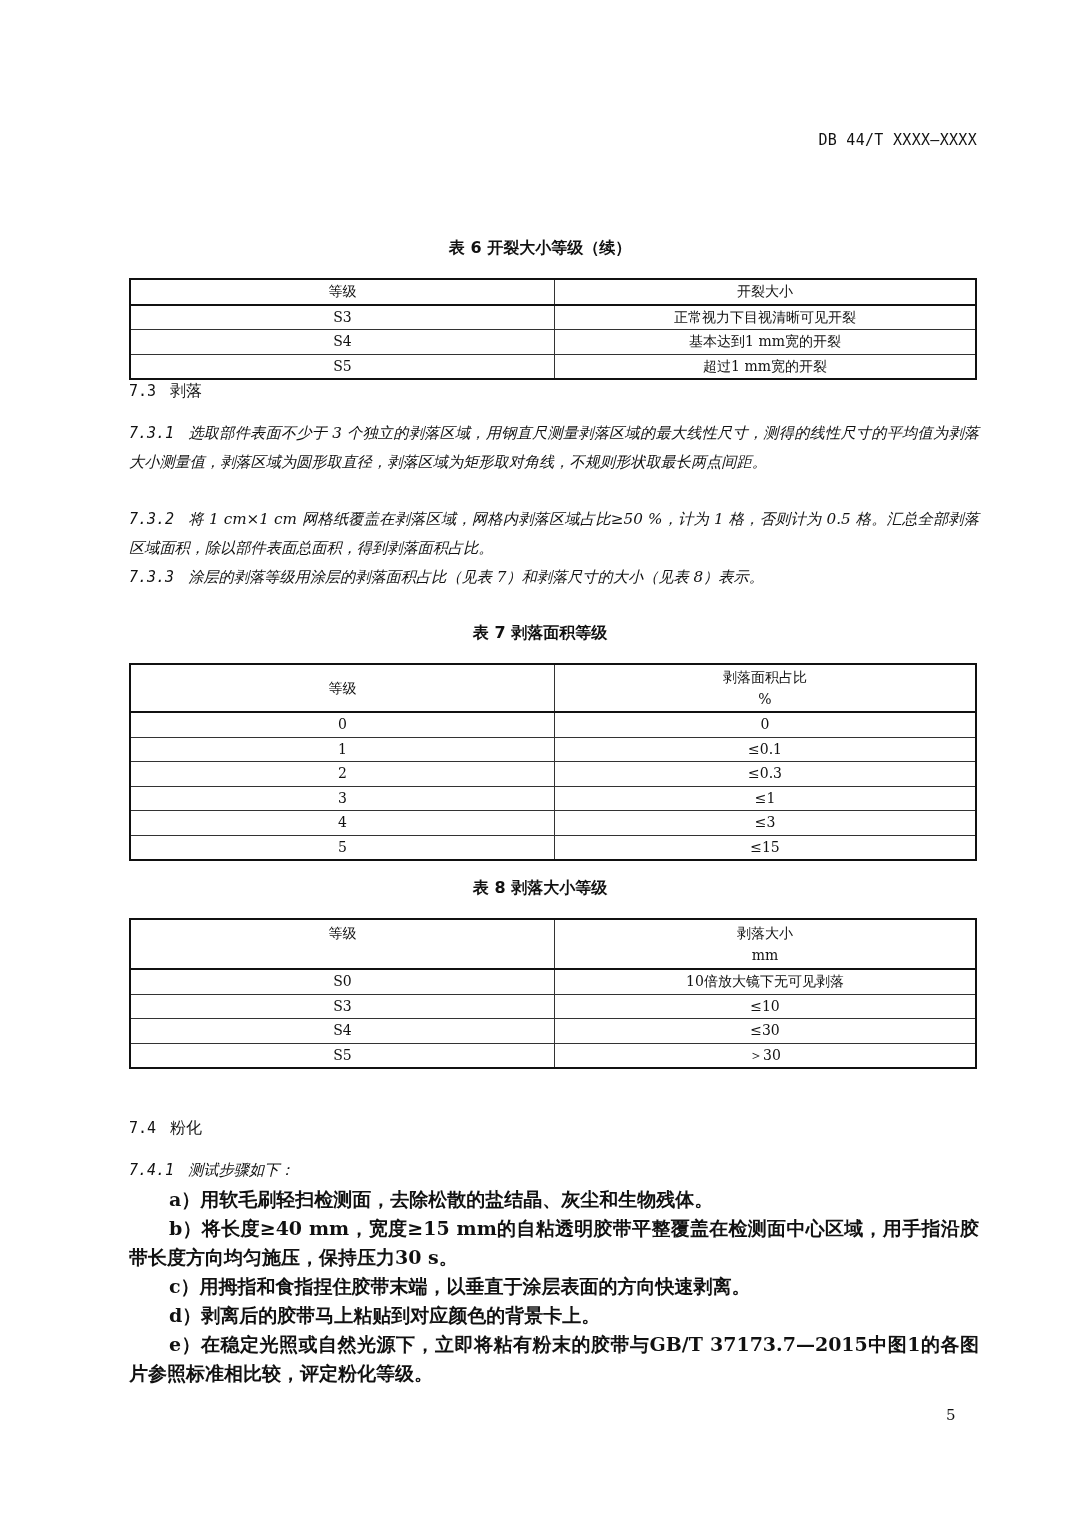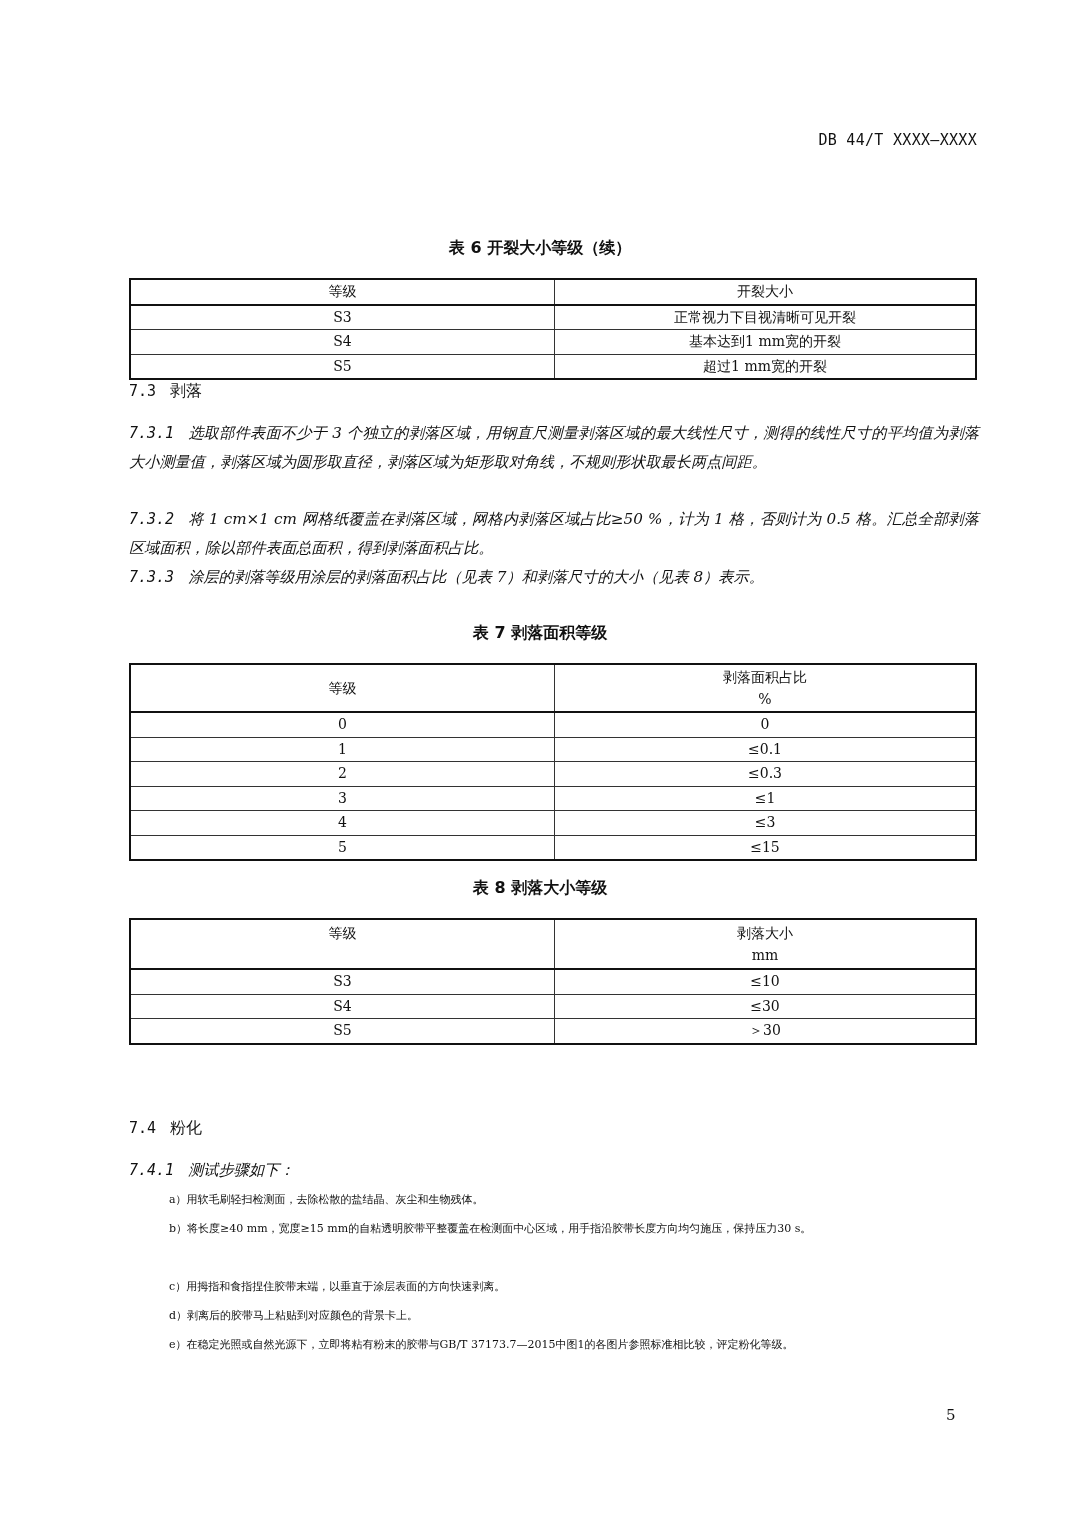--- a/index.html
+++ b/index.html
@@ -38,21 +38,21 @@
   }
   .heading .num { font-family: "DejaVu Sans Mono", "Liberation Mono", monospace; font-size: 15px; margin-right: 14px; }
   .para {
     position: absolute; left: 129px; width: 850px;
     font-size: 15.2px; line-height: 29px; text-align: justify; font-style: italic;
   }
   .para .num {
     font-family: "DejaVu Sans Mono", "Liberation Mono", monospace; font-size: 15px;
     margin-right: 14px;
   }
-  .item { position: absolute; left: 129px; width: 850px; font-size: 11px; line-height: 29px; text-indent: 40px; text-align: justify; }
+  .item { position: absolute; left: 129px; width: 850px; font-size: 19px; line-height: 29px; text-indent: 40px; text-align: justify; font-weight: bold; }
   .pagenum { position: absolute; top: 1406px; left: 946px; font-size: 15px; }
 </style>
 </head>
 <body>
 
 <div class="std-code">DB 44/T XXXX—XXXX</div>
 
 <div class="caption" style="top:222px;">表 6  开裂大小等级（续）</div>
 <table class="std" style="top:261px;">
   <tbody>
@@ -130,20 +130,24 @@
 <table class="std" style="top:901px;">
   <tbody>
       <tr class="head head2">
     <td class="c1 top">等级</td>
     <td>
       <div>剥落大小</div>
       <div>mm</div>
     </td>
   </tr>
   <tr>
+        <td>S0</td>
+        <td>10倍放大镜下无可见剥落</td>
+      </tr>
+  <tr>
         <td>S3</td>
         <td>≤10</td>
       </tr>
   <tr>
         <td>S4</td>
         <td>≤30</td>
       </tr>
   <tr>
         <td>S5</td>
         <td>＞30</td>

